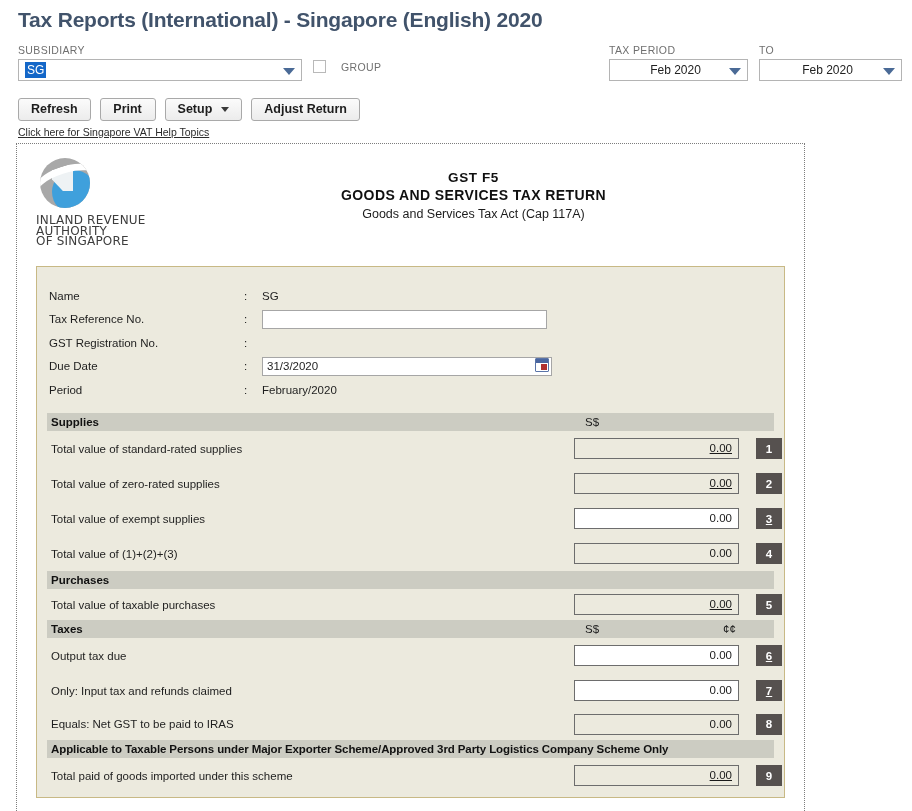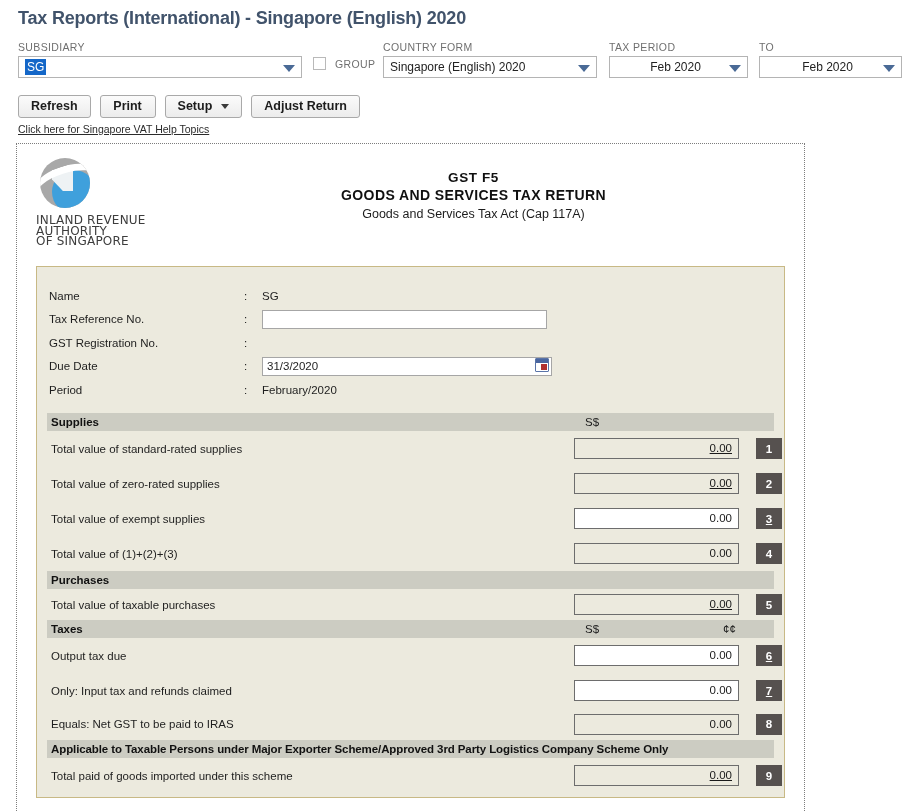--- a/index.html
+++ b/index.html
@@ -6,21 +6,21 @@
   html, body {
     margin: 0; padding: 0;
     width: 912px; height: 811px;
     background: #ffffff;
     font-family: "Liberation Sans", sans-serif;
     overflow: hidden;
   }
 
   
   .page-title {
-    font-size: 18px;
+    font-size: 21px;
     font-weight: bold;
     color: #41536b;
     padding: 8px 0 0 18px;
     letter-spacing: -0.2px;
   }
 
   
   .filter-bar {
     position: relative;
     height: 46px;
@@ -66,21 +66,21 @@
     padding: 1px 2px;
   }
 
   
   .group-wrap {
     position: absolute;
     left: 313px;
     top: 16px;
     display: flex;
     align-items: center;
-    gap: 9px;
+    gap: 15px;
   }
   .chk {
     width: 13px; height: 13px;
     border: 1px solid #b9b9b9;
     background: #fff;
   }
   .group-label {
     font-size: 10.5px;
     color: #6f6f6f;
     letter-spacing: 0.35px;
@@ -385,27 +385,20 @@
       <span class="sel-text">SG</span>
       <span class="arrow"></span>
     </div>
   </div>
 
   <div class="group-wrap">
     <div class="chk"></div>
     <div class="group-label">GROUP</div>
   </div>
 
-  <div class="field" style="left:383px; width:214px;">
-    <div class="field-label">COUNTRY FORM</div>
-    <div class="combo">
-      <span>Singapore (English) 2020</span>
-      <span class="arrow"></span>
-    </div>
-  </div>
 
   <div class="field" style="left:609px; width:139px;">
     <div class="field-label">TAX PERIOD</div>
     <div class="combo center">
       <span>Feb 2020</span>
       <span class="arrow"></span>
     </div>
   </div>
 
   <div class="field" style="left:759px; width:143px;">

